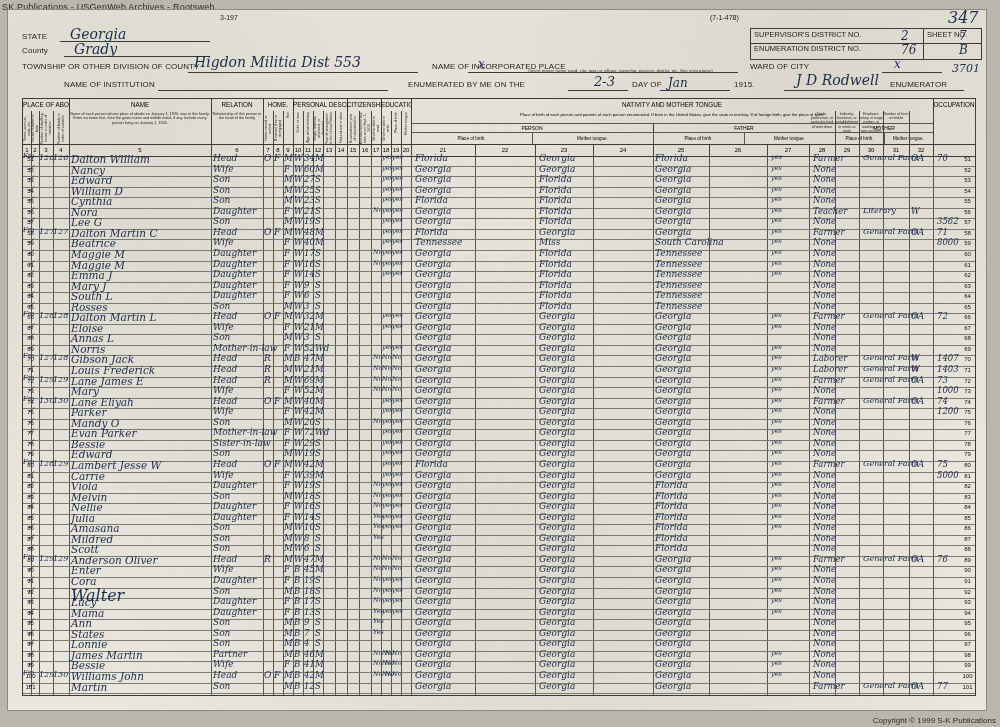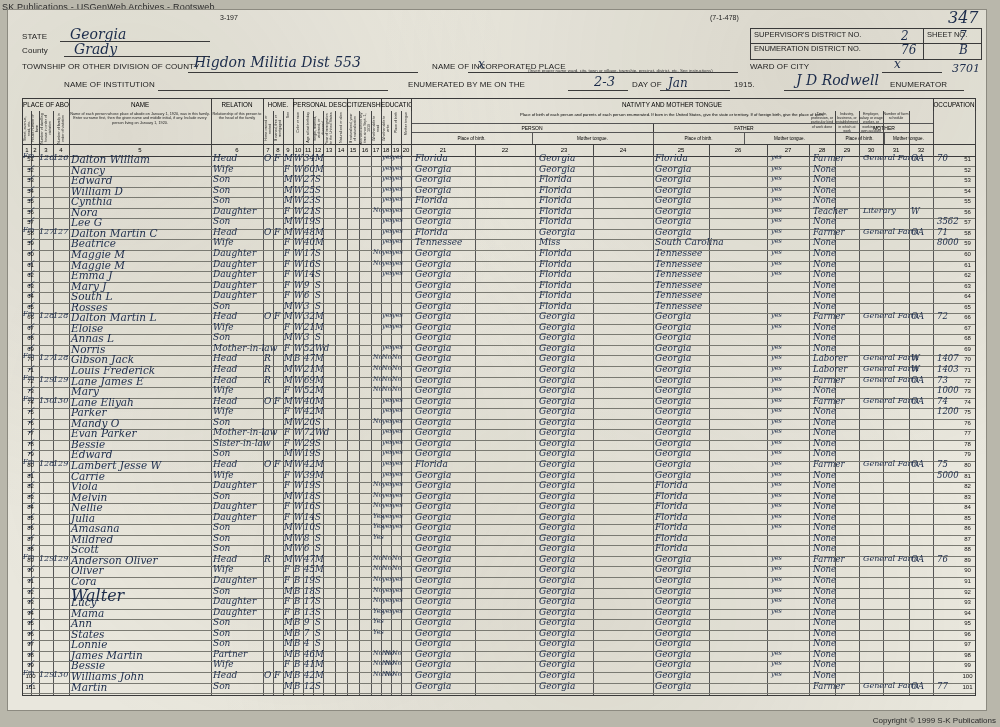--- a/index.html
+++ b/index.html
@@ -1079,21 +1079,21 @@
           <div class="rowtext hand" style="left: 790px; top: -2px; font-size: 8.5px; white-space: nowrap;">Farmer</div>
           <div class="rowtext hand" style="left: 840px; top: -2px; font-size: 8px; white-space: nowrap;">General Farm</div>
           <div class="rowtext hand" style="left: 888px; top: -2px; font-size: 8.5px; white-space: nowrap;">OA</div>
           <div class="rowtext hand" style="left: 914px; top: -2px; font-size: 8.5px; white-space: nowrap;">76</div>
           <div class="tick hand" style="left: 0px; top: -3px; font-size: 7px;">Fm</div>
         </div>
         <div class="hline" style="top: 422px;"></div>
         <div style="position: absolute; left: 0px; top: 411.45px; width: 952px; height: 10.55px;">
           <div class="lineno" style="left: 1px; top: 1px; font-size: 6px;">90</div>
           <div class="lineno" style="left: 938px; top: 1px; font-size: 6px;">90</div>
-          <div class="rowtext hand" style="left: 48px; top: -2px; font-size: 10.5px; white-space: nowrap;">Oliver</div>
+          <div class="rowtext hand" style="left: 48px; top: -2px; font-size: 10.5px; white-space: nowrap;">Enter</div>
           <div class="rowtext hand" style="left: 190px; top: -2px; font-size: 9px; white-space: nowrap;">Wife</div>
           <div class="rowtext hand" style="left: 261px; top: -2px; font-size: 8.5px; white-space: nowrap;">F</div>
           <div class="rowtext hand" style="left: 271px; top: -2px; font-size: 8.5px; white-space: nowrap;">B</div>
           <div class="rowtext hand" style="left: 281px; top: -2px; font-size: 8.5px; white-space: nowrap;">45</div>
           <div class="rowtext hand" style="left: 292px; top: -2px; font-size: 8.5px; white-space: nowrap;">M</div>
           <div class="rowtext hand" style="left: 350px; top: -2px; font-size: 6.5px; white-space: nowrap;">No</div>
           <div class="rowtext hand" style="left: 359px; top: -2px; font-size: 6.5px; white-space: nowrap;">No</div>
           <div class="rowtext hand" style="left: 369px; top: -2px; font-size: 6.5px; white-space: nowrap;">No</div>
           <div class="rowtext hand" style="left: 392px; top: -2px; font-size: 9px; white-space: nowrap;">Georgia</div>
           <div class="rowtext hand" style="left: 516px; top: -2px; font-size: 9px; white-space: nowrap;">Georgia</div>

